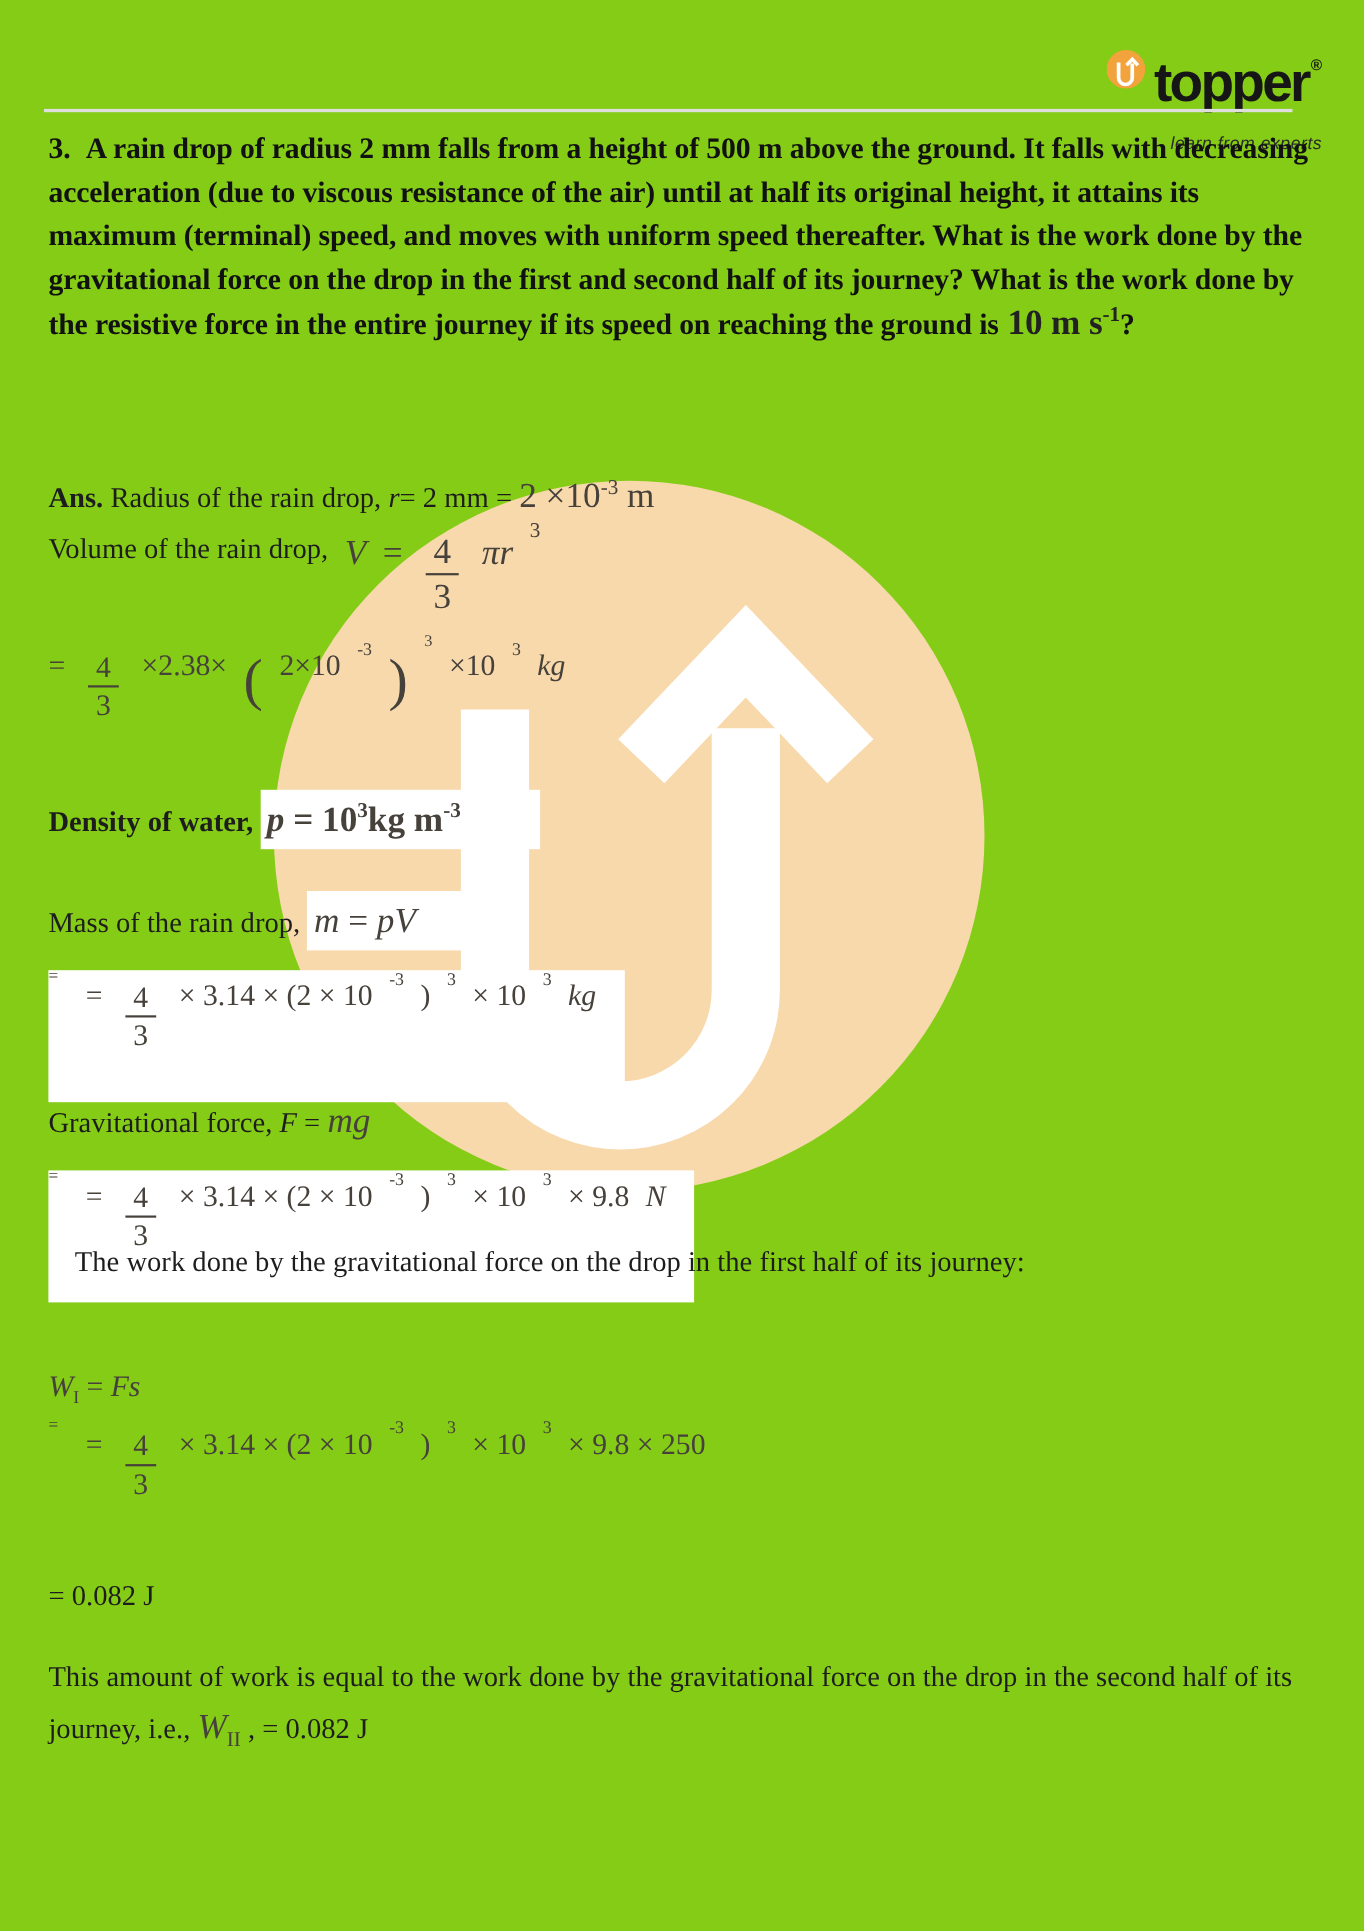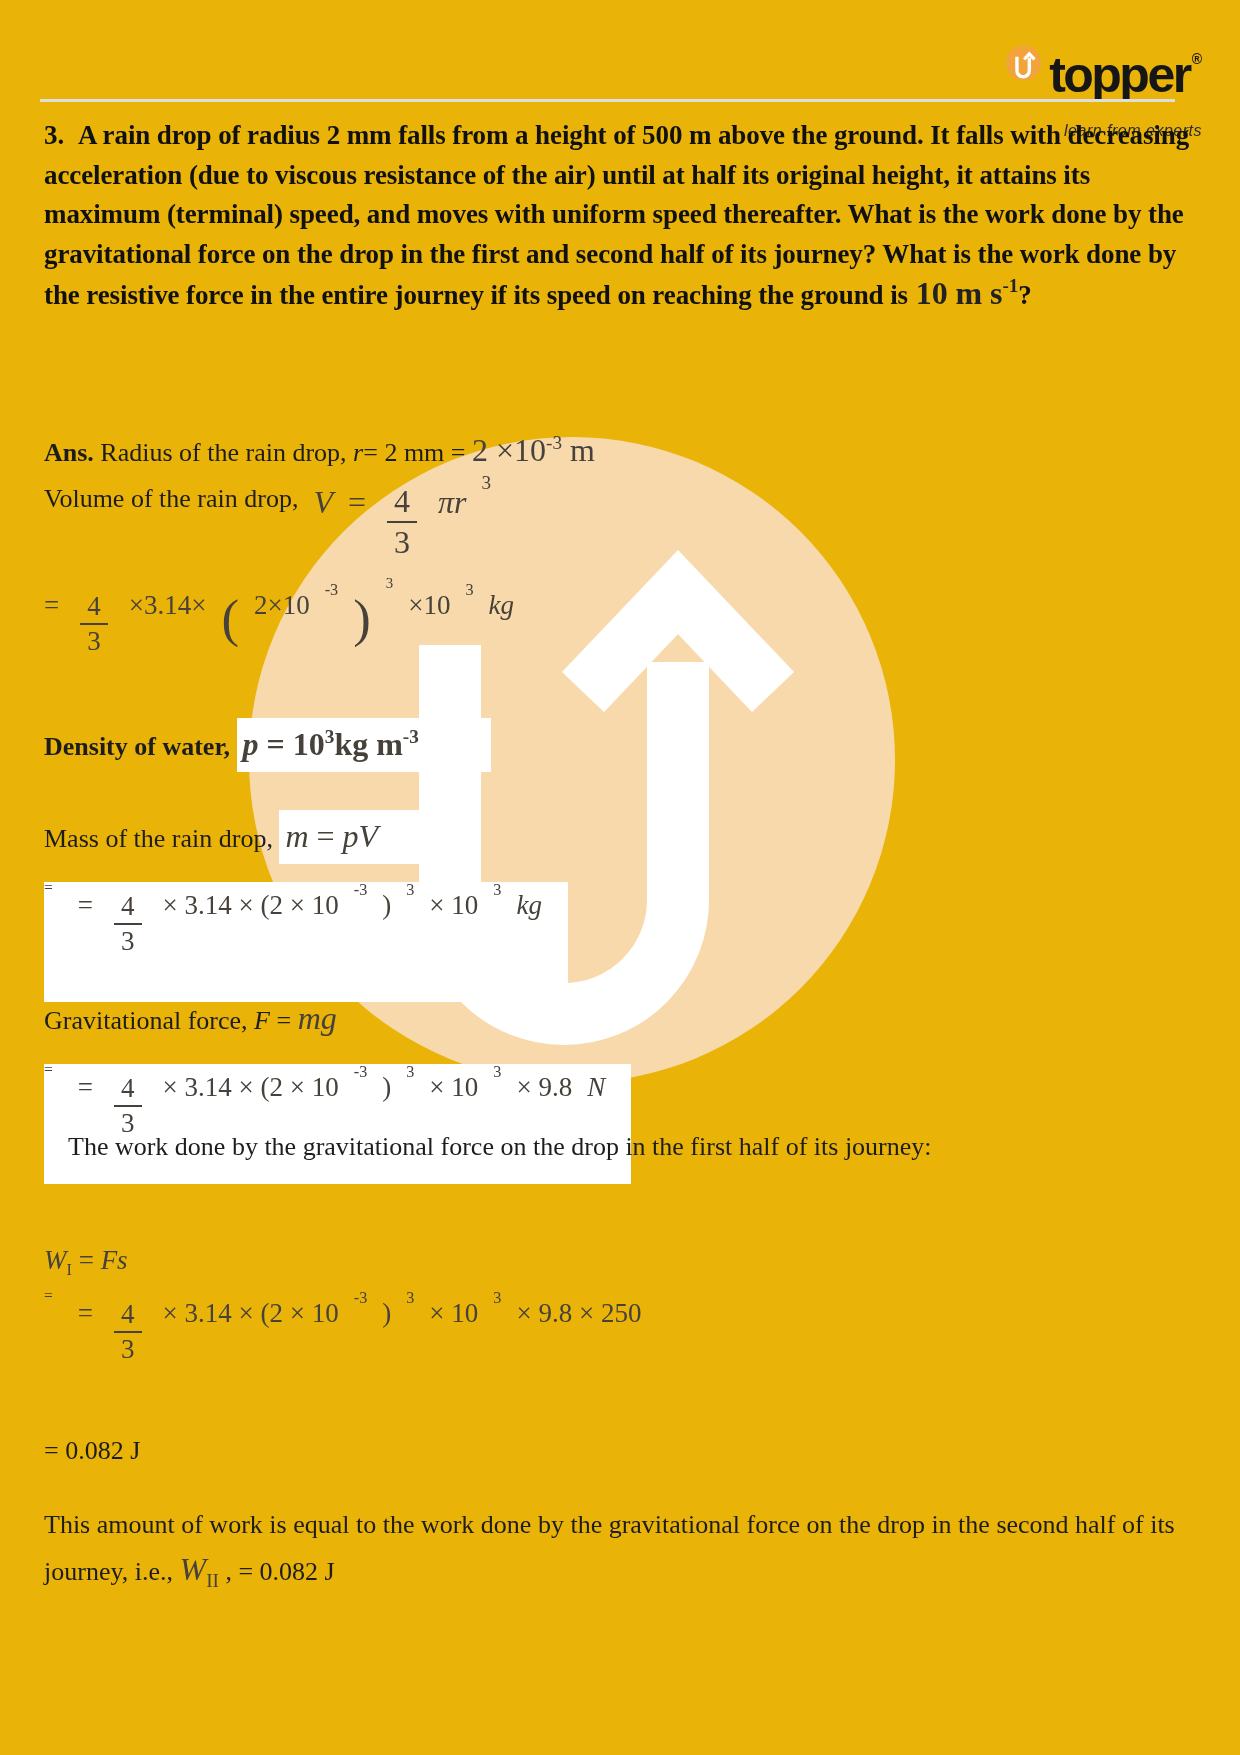--- a/index.html
+++ b/index.html
@@ -1,16 +1,16 @@
 <!DOCTYPE html>
 <html><head>
 <meta charset="utf-8">
 <style>
   html,body{margin:0;padding:0;background:#ffffff;}
-  #page{position:relative;width:1240px;height:1755px;background:#eab308;overflow:hidden;
+  #page{position:relative;width:1240px;height:1755px;background:#84cc16;overflow:hidden;
         font-family:"Liberation Serif",serif;color:#1c1c1c;}
   .abs{position:absolute;z-index:1;}
   svg.watermark{position:absolute;left:0;top:0;z-index:0;pointer-events:none;}
 
   
   .logo-row{display:flex;align-items:flex-start;}
   .logo-mark{width:44px;height:44px;margin-top:5px;}
   .wordmark{font-family:"Liberation Sans",sans-serif;font-weight:700;font-size:50px;
             line-height:46px;letter-spacing:-2.5px;color:#161616;margin-left:8px;}
   .reg{font-size:14px;vertical-align:28px;letter-spacing:0;margin-left:2px;}
@@ -88,21 +88,21 @@
         <span class="sup">3</span>
     </span>
   </div>
 
   <div class="abs formula mrow" style="top:592px;height:96px;">
     <span>=</span>
     <span class="frac">
         <span class="num">4</span>
         <span class="den">3</span>
       </span>
-    <span>×3.14×</span>
+    <span>×2.38×</span>
       <span class="bp">(</span>
       <span>2×10</span>
       <span class="sup">-3</span>
       <span class="bp">)</span>
       <span class="sup-hi">3</span>
       <span> ×10</span>
       <span class="sup">3</span>
       <span class="it"> kg</span>
   </div>
 

